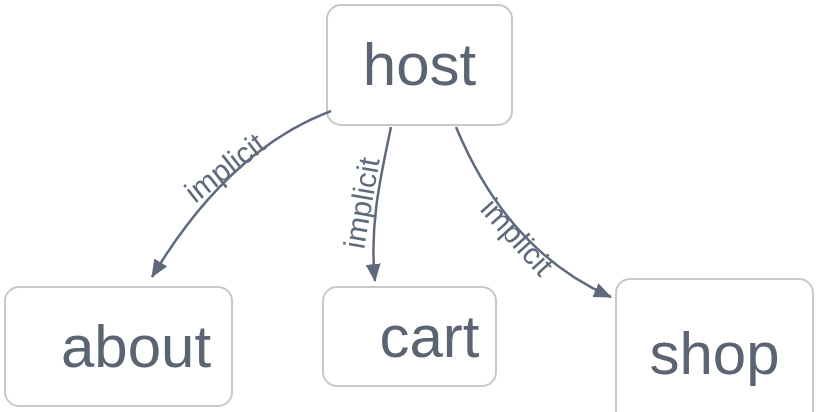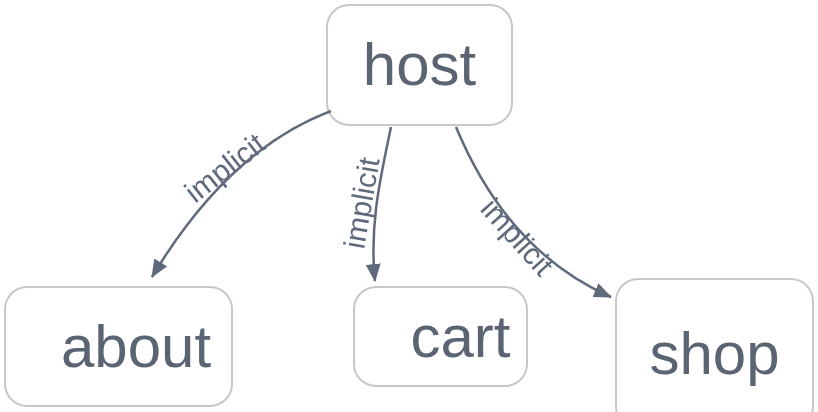--- a/index.html
+++ b/index.html
@@ -22,35 +22,35 @@
     width: 818px;
     height: 412px;
     pointer-events: none;
     z-index: 2;
   }
   .node {
     position: absolute;
     box-sizing: border-box;
     background: #ffffff;
     border: 2px solid #c8c8c8;
-    border-radius: 23px;
+    border-radius: 15px;
     display: flex;
     align-items: center;
     justify-content: center;
     z-index: 1;
   }
   .node .node-label {
     font-size: 60px;
     line-height: 1;
     color: #5b6472;
     white-space: nowrap;
   }
   .node-host  { left: 326px; top: 4px;   width: 187px; height: 122px; }
   .node-about { left: 4px;   top: 286px; width: 229px; height: 121px; padding-left: 35px; }
-  .node-cart  { left: 353px; top: 286px; width: 175px; height: 101px; padding-left: 40px; }
+  .node-cart  { left: 322px; top: 286px; width: 175px; height: 101px; padding-left: 40px; }
   .node-shop  { left: 615px; top: 278px; width: 199px; height: 151px; align-items: center; }
 
   .edge-label {
     position: absolute;
     font-size: 30px;
     line-height: 1;
     color: #5f6b7d;
     white-space: nowrap;
     z-index: 3;
     background: transparent;

